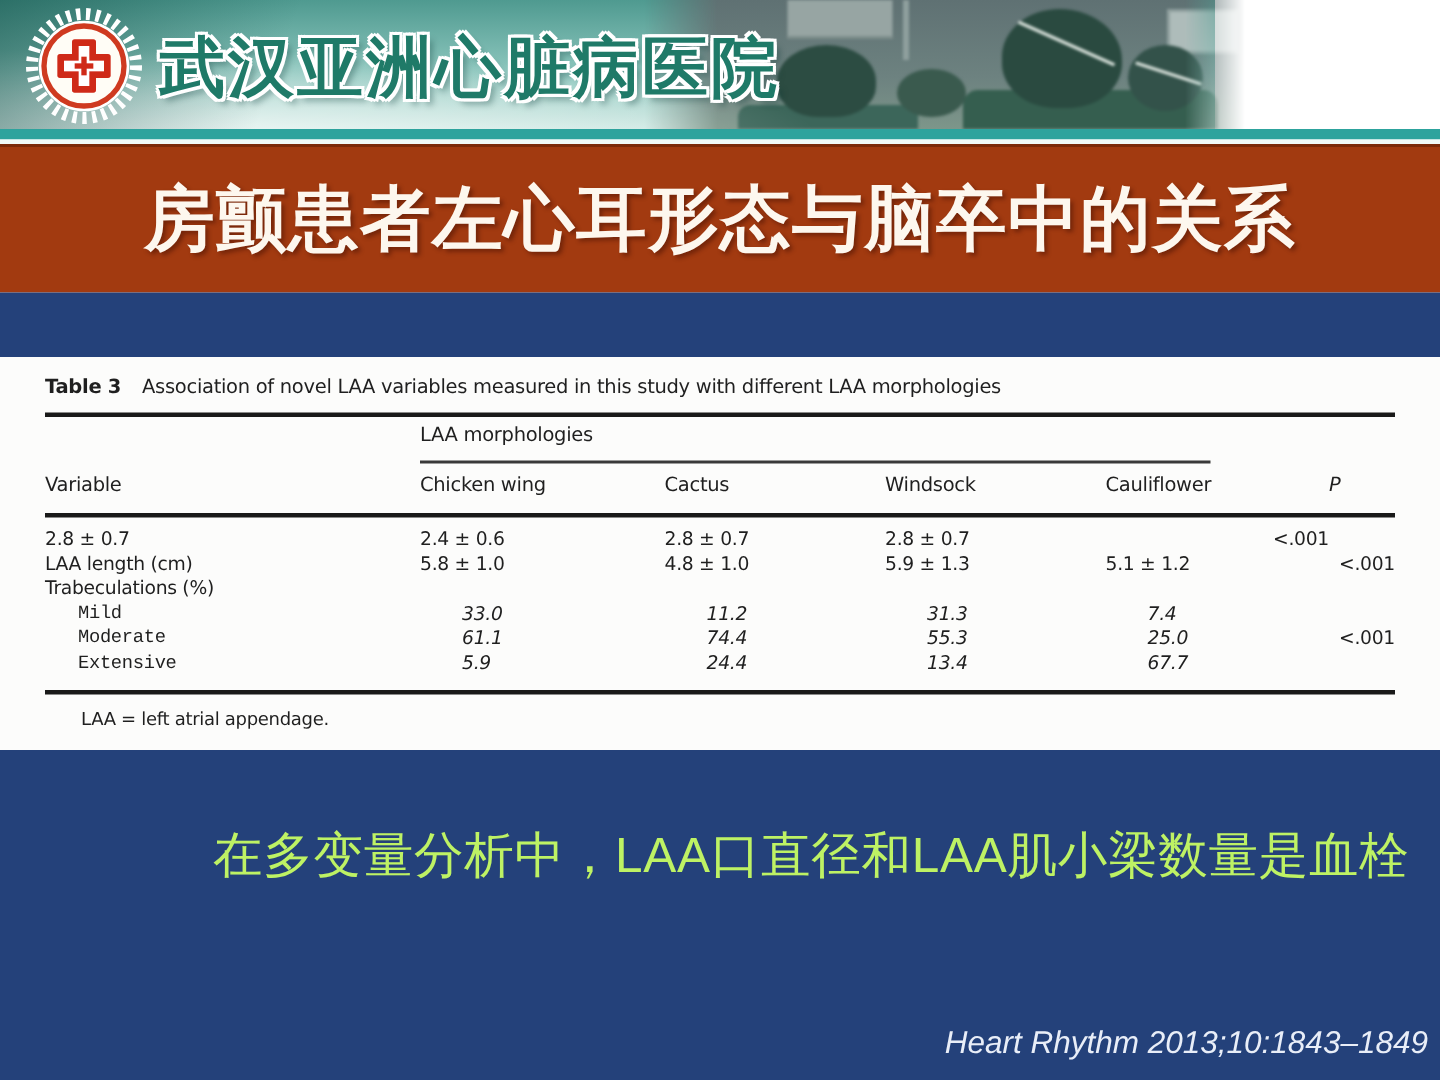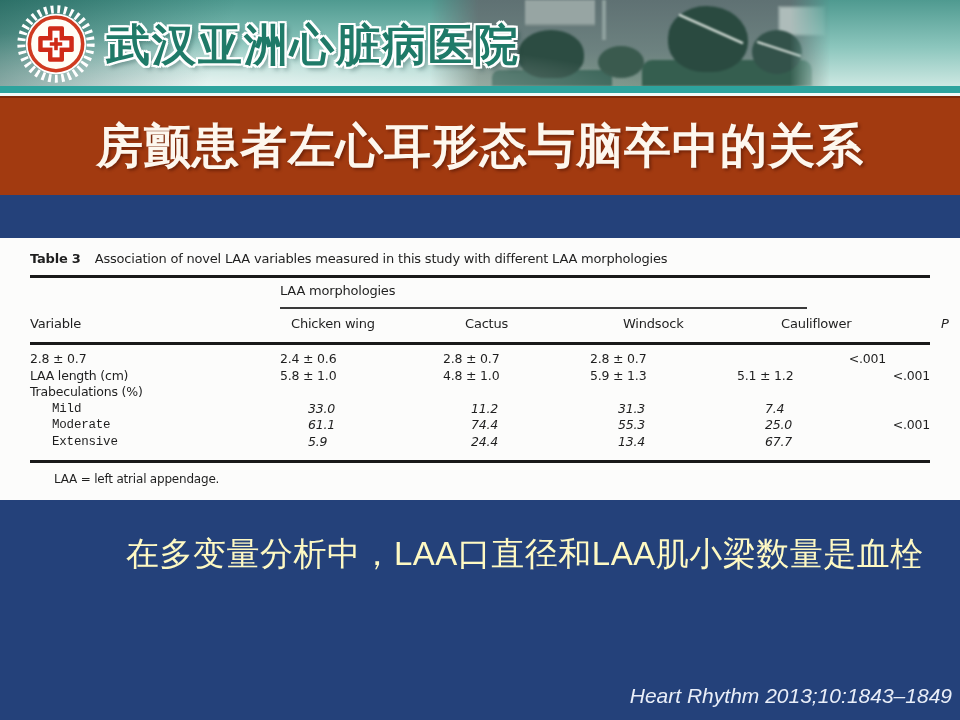--- a/index.html
+++ b/index.html
@@ -1,20 +1,20 @@
 <!DOCTYPE html>
 <html style="--stripe-teal: #2da39d; --title-red: #a23a10; --panel-blue: #24417a; --hospital-green: #1f7a68; --table-bg: #fcfcfb;"><head>
 <meta charset="utf-8">
 <style>
   html,body{margin:0;padding:0;background:#555;}
   .slide{position:relative;width:960px;height:720px;margin:0 auto;overflow:hidden;
          font-family:"Liberation Sans","DejaVu Sans",sans-serif;background:#fff;}
 
   
-  .banner{position:absolute;top:0;left:0;width:960px;height:86px;
+  .banner{position:absolute;top:0;left:0;width:810px;height:86px;
           background:linear-gradient(180deg,#4f9a90 0%,#8cc6bd 55%,#cde8e2 100%);}
   .banner-shade{position:absolute;inset:0;
           background:linear-gradient(110deg,rgba(10,70,63,.5) 0%,rgba(10,70,63,0) 24%),
                      radial-gradient(ellipse at 10% 105%,rgba(255,255,255,.65),rgba(255,255,255,0) 45%);}
   
   .photo{position:absolute;top:0;left:430px;width:400px;height:86px;overflow:hidden;
          background:linear-gradient(180deg,#5f7173 0%,#6d8280 60%,#7d968a 100%);
          -webkit-mask-image:linear-gradient(90deg,transparent 0%,#000 12%,#000 90%,transparent 100%);
          mask-image:linear-gradient(90deg,transparent 0%,#000 12%,#000 90%,transparent 100%);}
   .photo .blurwrap{position:absolute;inset:0;filter:blur(1px);}
@@ -51,31 +51,31 @@
   .tablewrap{position:absolute;top:238px;left:0;width:960px;height:262px;background:var(--table-bg,#fcfcfb);
              padding:0 30px;box-sizing:border-box;color:#1f1f1f;font-family:"DejaVu Sans",sans-serif;}
   .tcaption{padding-top:13px;font-size:13px;height:19px;letter-spacing:-.2px;}
   .tcaption b{margin-right:14px;}
   .rule{height:3px;background:#191919;}
   .rule.r1{margin-top:5px;}
   .rule.r2{margin-top:6px;}
   .grouphead{margin-left:250px;width:527px;padding:5px 0 9px;font-size:13px;
              border-bottom:2px solid #3a3a3a;box-sizing:border-box;letter-spacing:-.2px;}
   .trow{display:grid;grid-template-columns:250px 163px 147px 147px 149px 44px;}
-  .thead{padding-top:7px;font-size:13px;height:20px;letter-spacing:-.2px;gap:11px;}
+  .thead{padding-top:7px;font-size:13px;height:20px;letter-spacing:-.2px;}
   .thead .p{font-style:italic;}
   .tbody{padding-top:6px;padding-bottom:10px;font-size:12.5px;line-height:16.5px;letter-spacing:-.2px;}
   .tbody .p{text-align:right;}
   .ind{padding-left:22px;font-family:Liberation Mono, monospace;}
   .pct{padding-left:28px;font-style:italic;}
   .tfoot{padding:9px 0 0 24px;font-size:12px;letter-spacing:-.2px;}
 
   
   .bottom{position:absolute;top:500px;left:0;width:960px;height:220px;background:var(--panel-blue,#24417a);}
-  .cn{position:absolute;margin:0;font-size:33px;color:#fef9c3;letter-spacing:.5px;font-weight:500;}
+  .cn{position:absolute;margin:16px;font-size:33px;color:#bef264;letter-spacing:.5px;font-weight:500;}
   .line1{left:126px;top:32px;}
   .line2{left:88px;top:105px;}
   .citation{position:absolute;right:8px;top:184px;font-size:21px;font-style:italic;color:#e9eef8;
             font-family:"Liberation Sans",sans-serif;}
 </style>
 </head>
 <body>
 
 <div class="slide">
 

